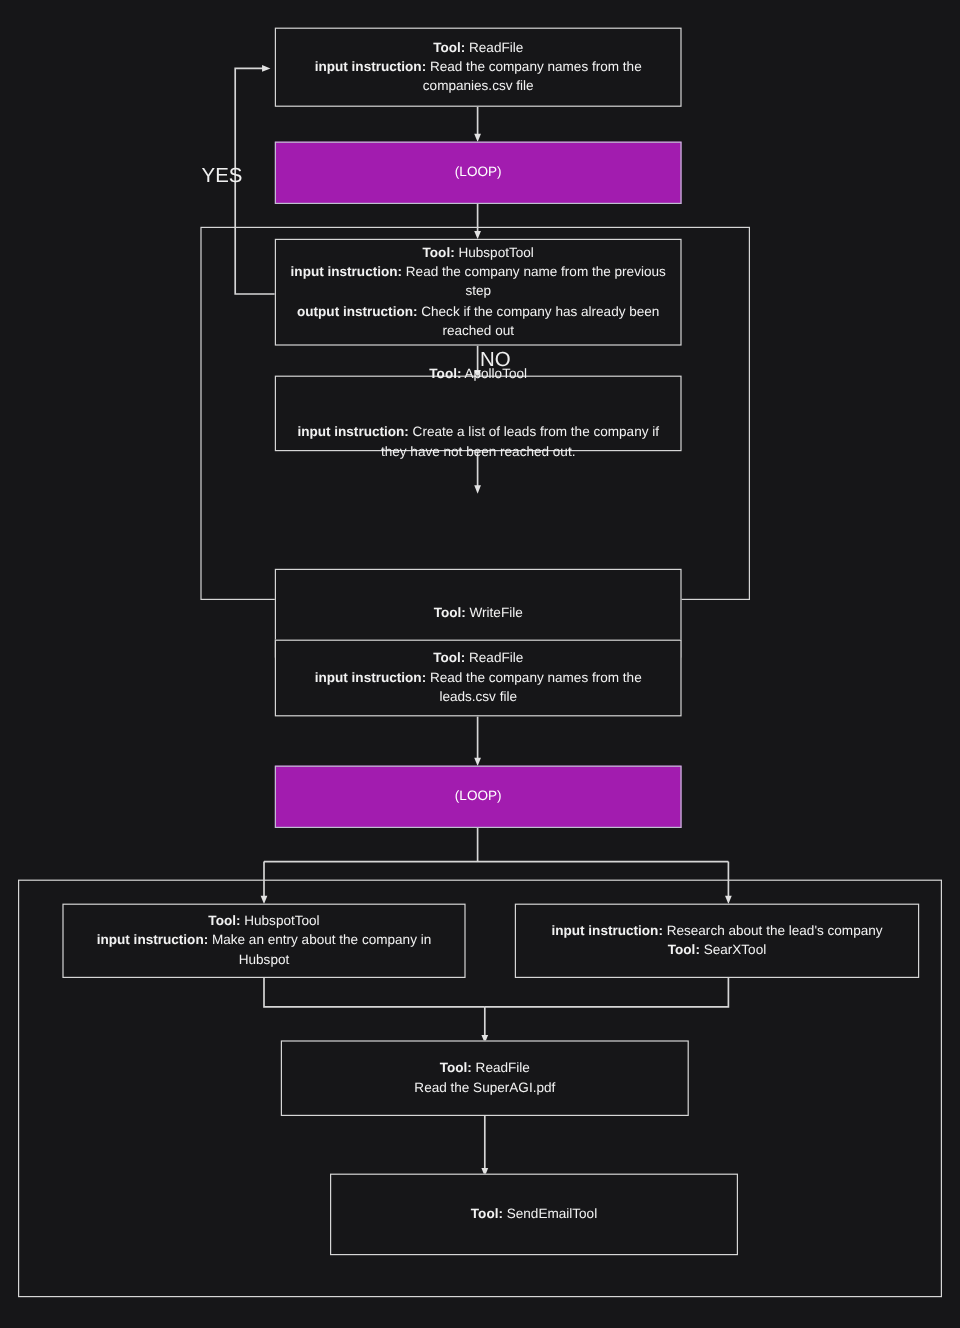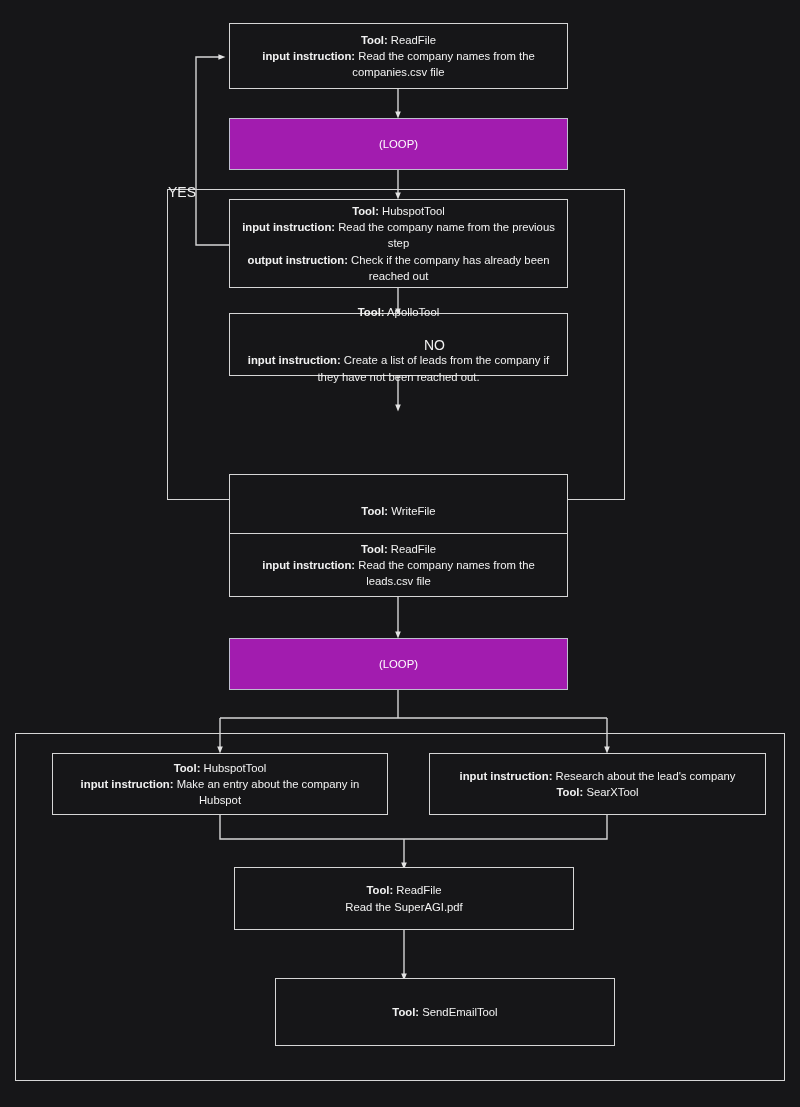--- a/index.html
+++ b/index.html
@@ -51,24 +51,23 @@
     color: #ffffff;
   }
   .container {
     position: absolute;
     box-sizing: border-box;
     border: 1.5px solid #d6d6d6;
     background: transparent;
   }
   .edge-label {
     position: absolute;
-    font-size: 14px;
+    font-size: 17px;
     color: #f0f0f0;
     white-space: nowrap;
-    margin-top: 47px;
   }
 </style>
 </head>
 <body>
 
 <div id="canvas">
 
   <svg class="wires" viewBox="0 0 800 1107">
     <defs>
       <marker id="arrow" markerWidth="9" markerHeight="9" refX="4.2" refY="4" orient="auto" markerUnits="userSpaceOnUse">
@@ -155,15 +154,15 @@
   <div class="node" style="left:234px; top:867px; width:340px; height:63px;">
     <span class="line"><b>Tool:</b> <span>ReadFile</span></span>
     <span class="line">Read the SuperAGI.pdf</span>
   </div>
 
   <div class="node" style="left:234px; top:978px; width:340px; height:68px;margin-left:41px;">
     <span class="line"><b>Tool:</b> <span>SendEmailTool</span></span>
   </div>
 
   <div class="edge-label" style="left:168px; top:137px;">YES</div>
-  <div class="edge-label" style="left:424px; top:290px;">NO</div>
+  <div class="edge-label" style="left:400px; top:290px;">NO</div>
 
 </div>
 
 </body></html>

